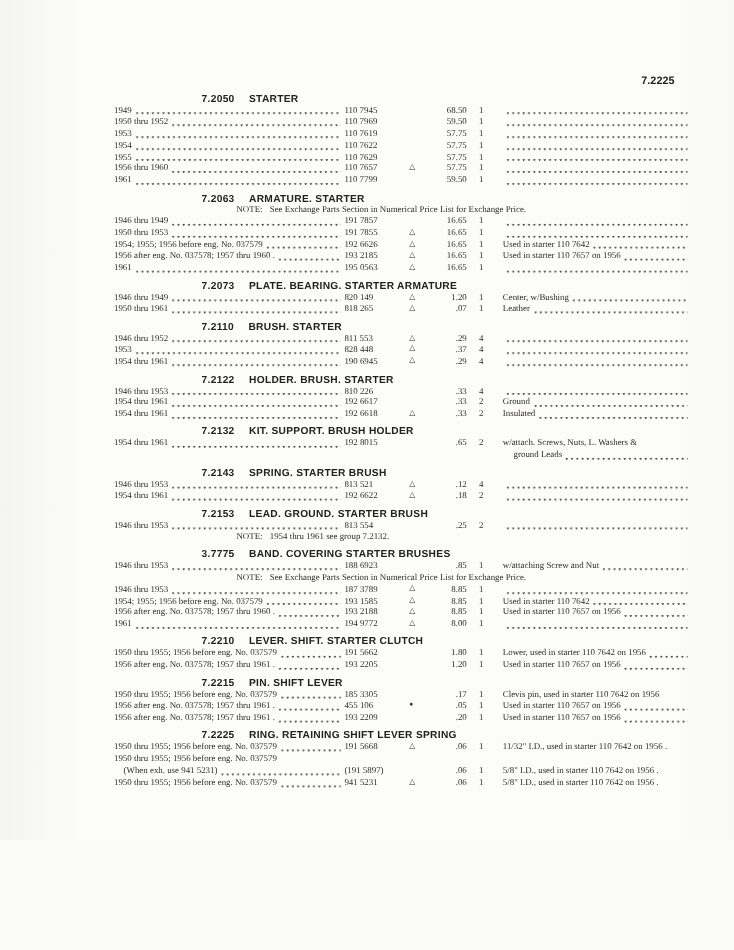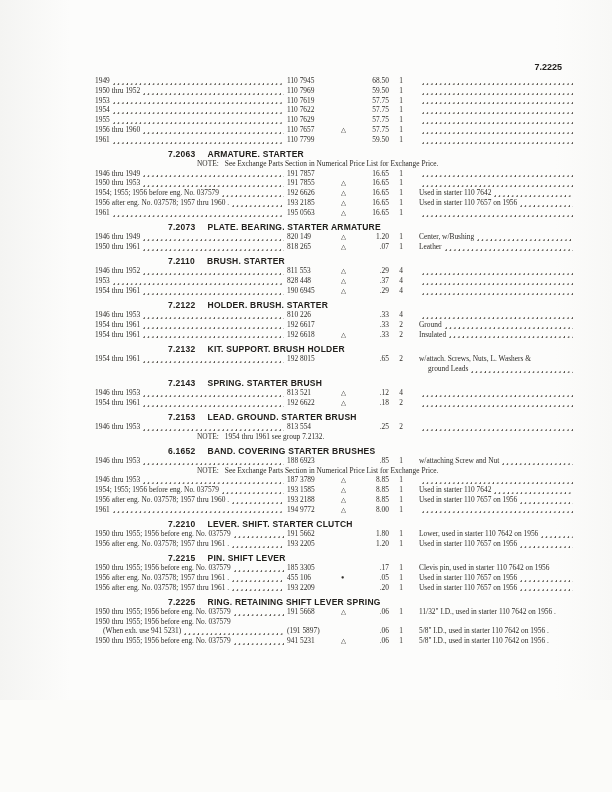--- a/index.html
+++ b/index.html
@@ -37,20 +37,21 @@
   .printed{margin-left:73px;font-weight:bold;}
   .foot-right{text-align:right;line-height:9.5px;padding-right:16px;}
 </style>
 </head>
 <body>
 
 <div class="page">
   <div class="content">
     <div class="corner-ref">7.2225</div>
     <div id="sections">
+        <div class="sec-header"><span class="g">7.2050</span><span class="st">STARTER</span></div>
         <div class="row">
           <span class="c-desc">
             <span class="t">1949</span>
             <span class="leader"></span>
           </span>
           <span class="c-part">110 7945</span>
           <span class="c-sym"></span>
           <span class="c-price">68.50</span>
           <span class="c-qty">1</span>
           <span class="c-note">
@@ -394,21 +395,21 @@
           <span class="c-part">813 554</span>
           <span class="c-sym"></span>
           <span class="c-price">.25</span>
           <span class="c-qty">2</span>
           <span class="c-note">
             <span class="t"></span>
             <span class="leader"></span>
           </span>
         </div>
         <div class="note-line"><span class="nl">NOTE:</span><span class="nt">1954 thru 1961 see group 7.2132.</span></div>
-        <div class="sec-header"><span class="g">6.1652</span><span class="st">BAND. COVERING STARTER BRUSHES</span></div>
+        <div class="sec-header"><span class="g">3.7775</span><span class="st">BAND. COVERING STARTER BRUSHES</span></div>
         <div class="row">
           <span class="c-desc">
             <span class="t">1946 thru 1953</span>
             <span class="leader"></span>
           </span>
           <span class="c-part">188 6923</span>
           <span class="c-sym"></span>
           <span class="c-price">.85</span>
           <span class="c-qty">1</span>
           <span class="c-note">

